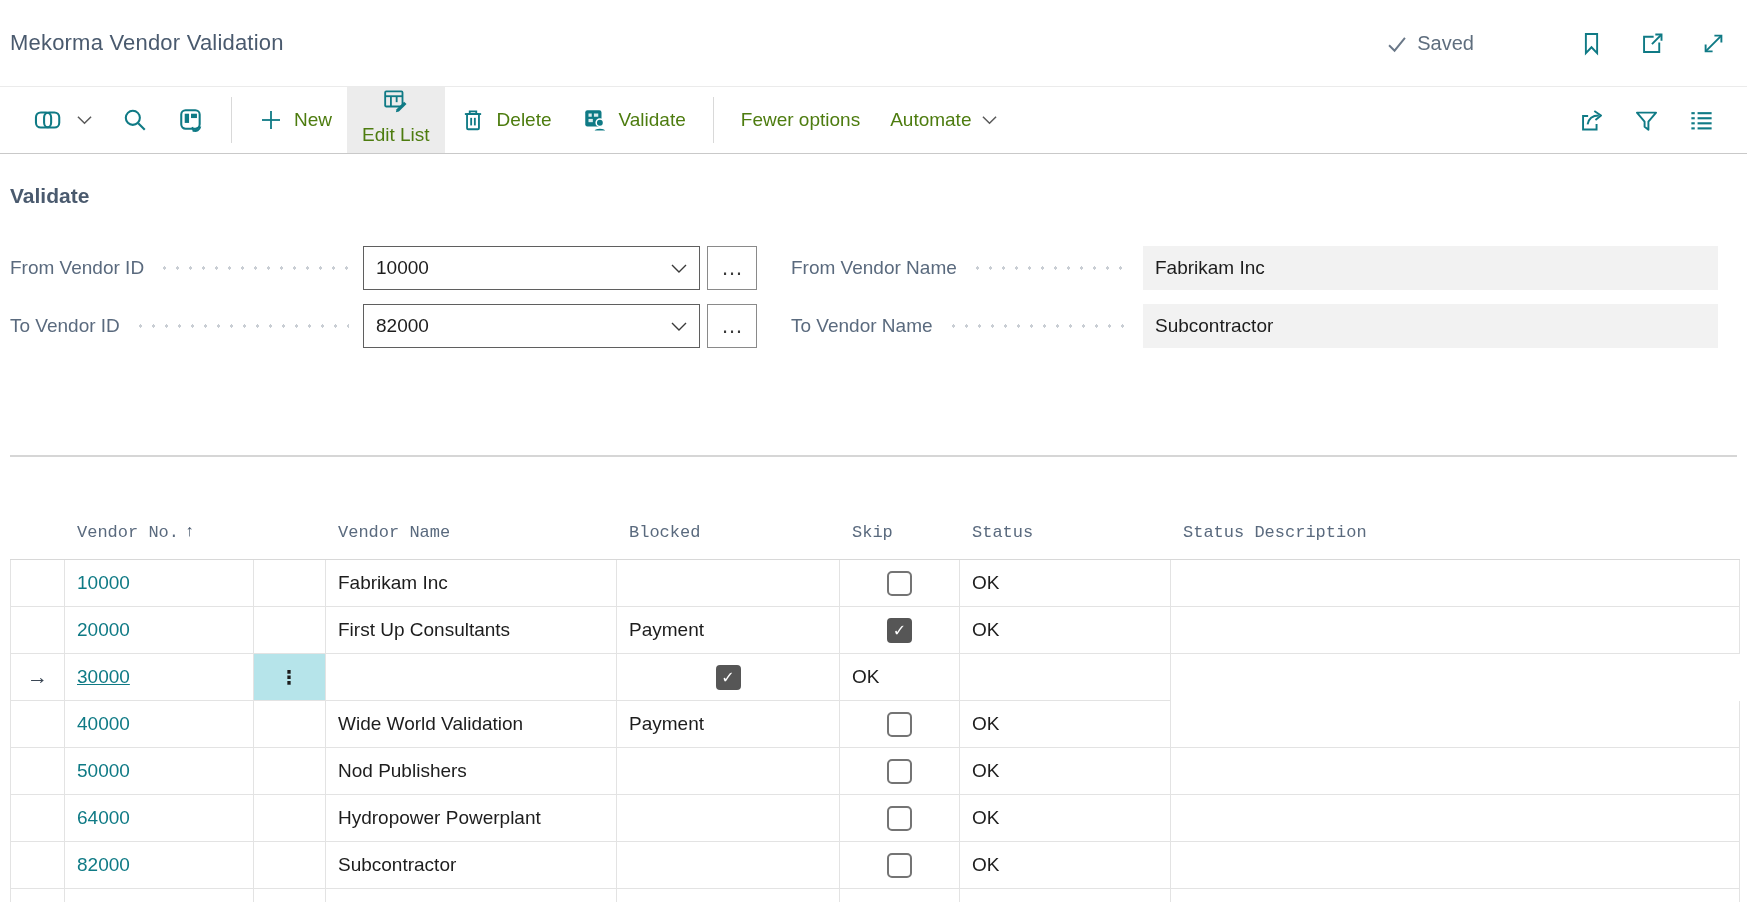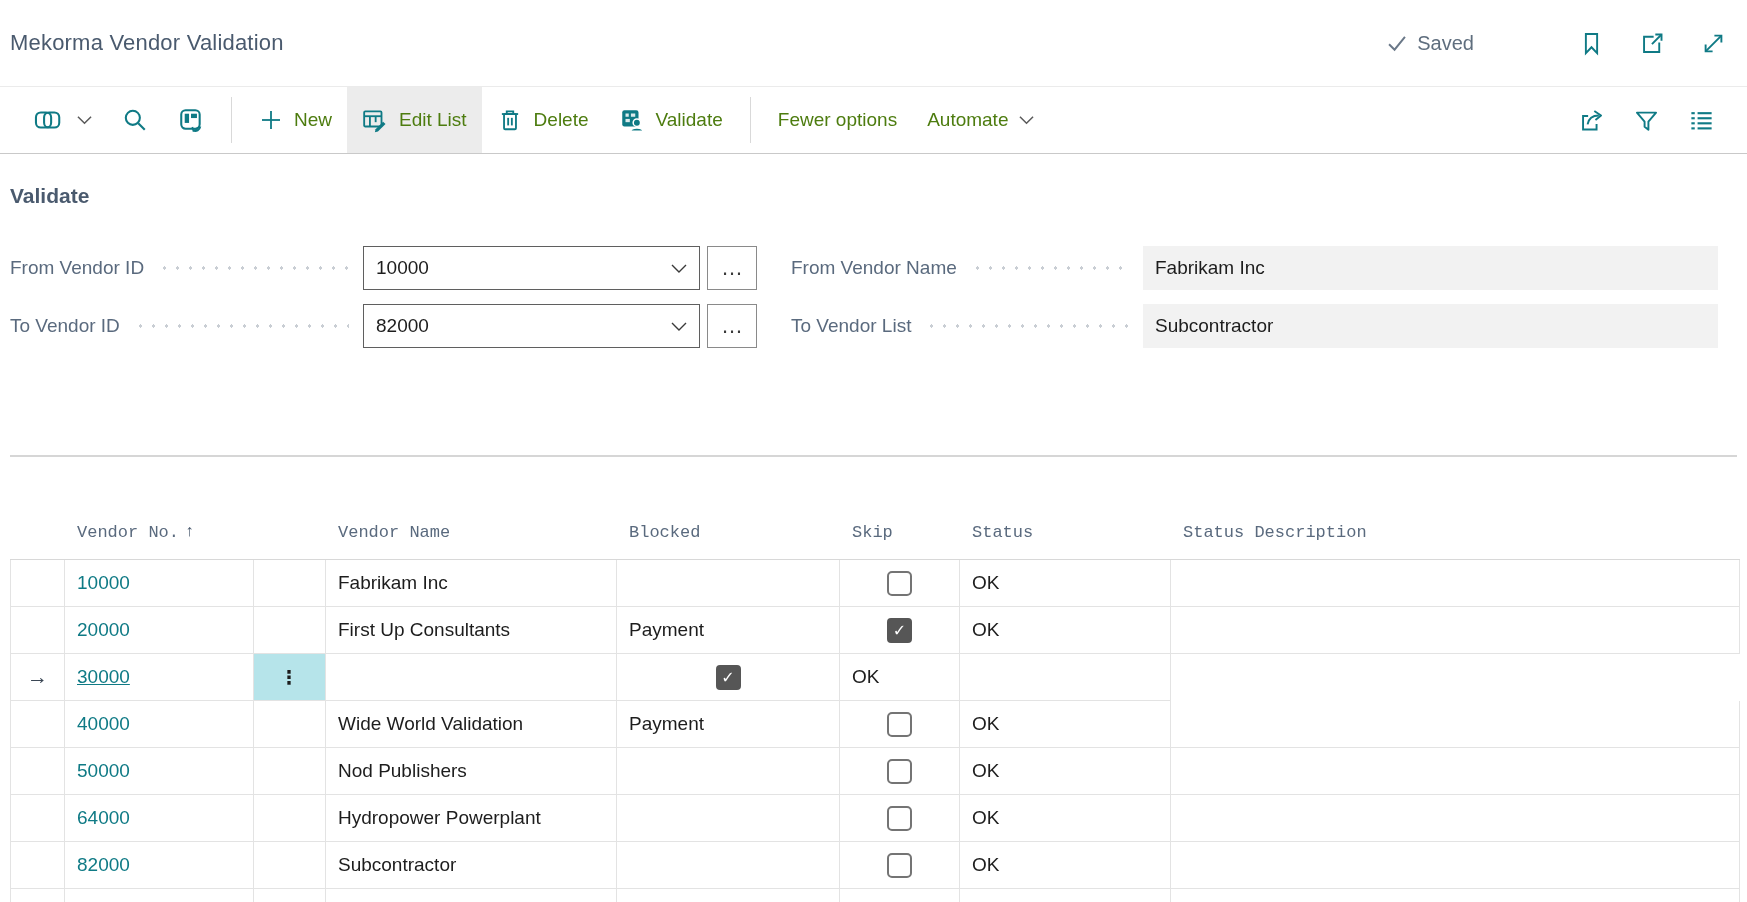--- a/index.html
+++ b/index.html
@@ -14,36 +14,36 @@
     --title-color:#4a5a6e;
     --label-color:#5a6a7e;
     --border-light:#e3e3e3;
   }
   .page { width:1747px; height:902px; position:relative; }
 
   
   .titlebar { height:86px; display:flex; align-items:center; padding:0 20px 0 10px; }
   .page-title { font-size:22px; font-weight:400; color:var(--title-color); letter-spacing:.2px; }
   .title-right { margin-left:auto; display:flex; align-items:center; }
-  .saved { display:flex; align-items:flex-start; gap:9px; color:#5f6e7e; font-size:20px; margin-right:70px; }
+  .saved { display:flex; align-items:flex-end; gap:9px; color:#5f6e7e; font-size:20px; margin-right:70px; }
   .icon-btn { background:none; border:none; cursor:pointer; display:flex; align-items:center; justify-content:center; padding:0; }
   .title-right .icon-btn { margin-left:34px; }
 
   
   .toolbar {
     height:68px; display:flex; align-items:stretch;
     border-top:1px solid #ebebeb; border-bottom:1px solid #c9c9c9;
     padding:0 18px 0 18px;
   }
   .tb-btn {
     display:flex; align-items:center; gap:11px; padding:0 15px;
     background:none; border:none; cursor:pointer;
     font-family:inherit; font-size:19px; color:#4d7c0f; white-space:nowrap;
   }
-  .tb-btn.active { background:#ececec; }
+  .tb-btn.active { background:#ececec;flex-direction:column; }
   .tb-sep { width:1px; background:#d9d9d9; margin:10px 12px; }
   .tb-right { margin-left:auto; display:flex; align-items:stretch; }
   .tb-right .tb-btn { padding:0 14px; }
 
   
   .fasttab { padding:30px 0 0 10px; height:301px; }
   .section-title { font-size:21px; font-weight:700; color:var(--title-color); margin-bottom:38px; }
   .form-grid { display:grid; grid-template-columns:747px 927px; column-gap:34px; }
   .field { display:flex; align-items:center; height:44px; margin-bottom:14px; }
   .field-label { font-size:19px; color:var(--label-color); white-space:nowrap; }
@@ -270,21 +270,21 @@
         <button class="combobox">
           <span class="value">82000</span>
           <svg class="ic" width="16" height="11" viewBox="0 0 16 10" fill="none" stroke="#3a3a3a" stroke-width="1.4">
               <polyline points="1,1.5 8,8.5 15,1.5"></polyline>
             </svg>
         </button>
         <button class="lookup-btn">…</button>
       </div>
 
       <div class="field">
-        <span class="field-label">To Vendor List</span>
+        <span class="field-label">To Vendor Name</span>
         <span class="leader"></span>
         <span class="readonly-field">Subcontractor</span>
       </div>
 
     </div>
   </section>
 
   <div class="divider"></div>
 
   <div class="grid">

